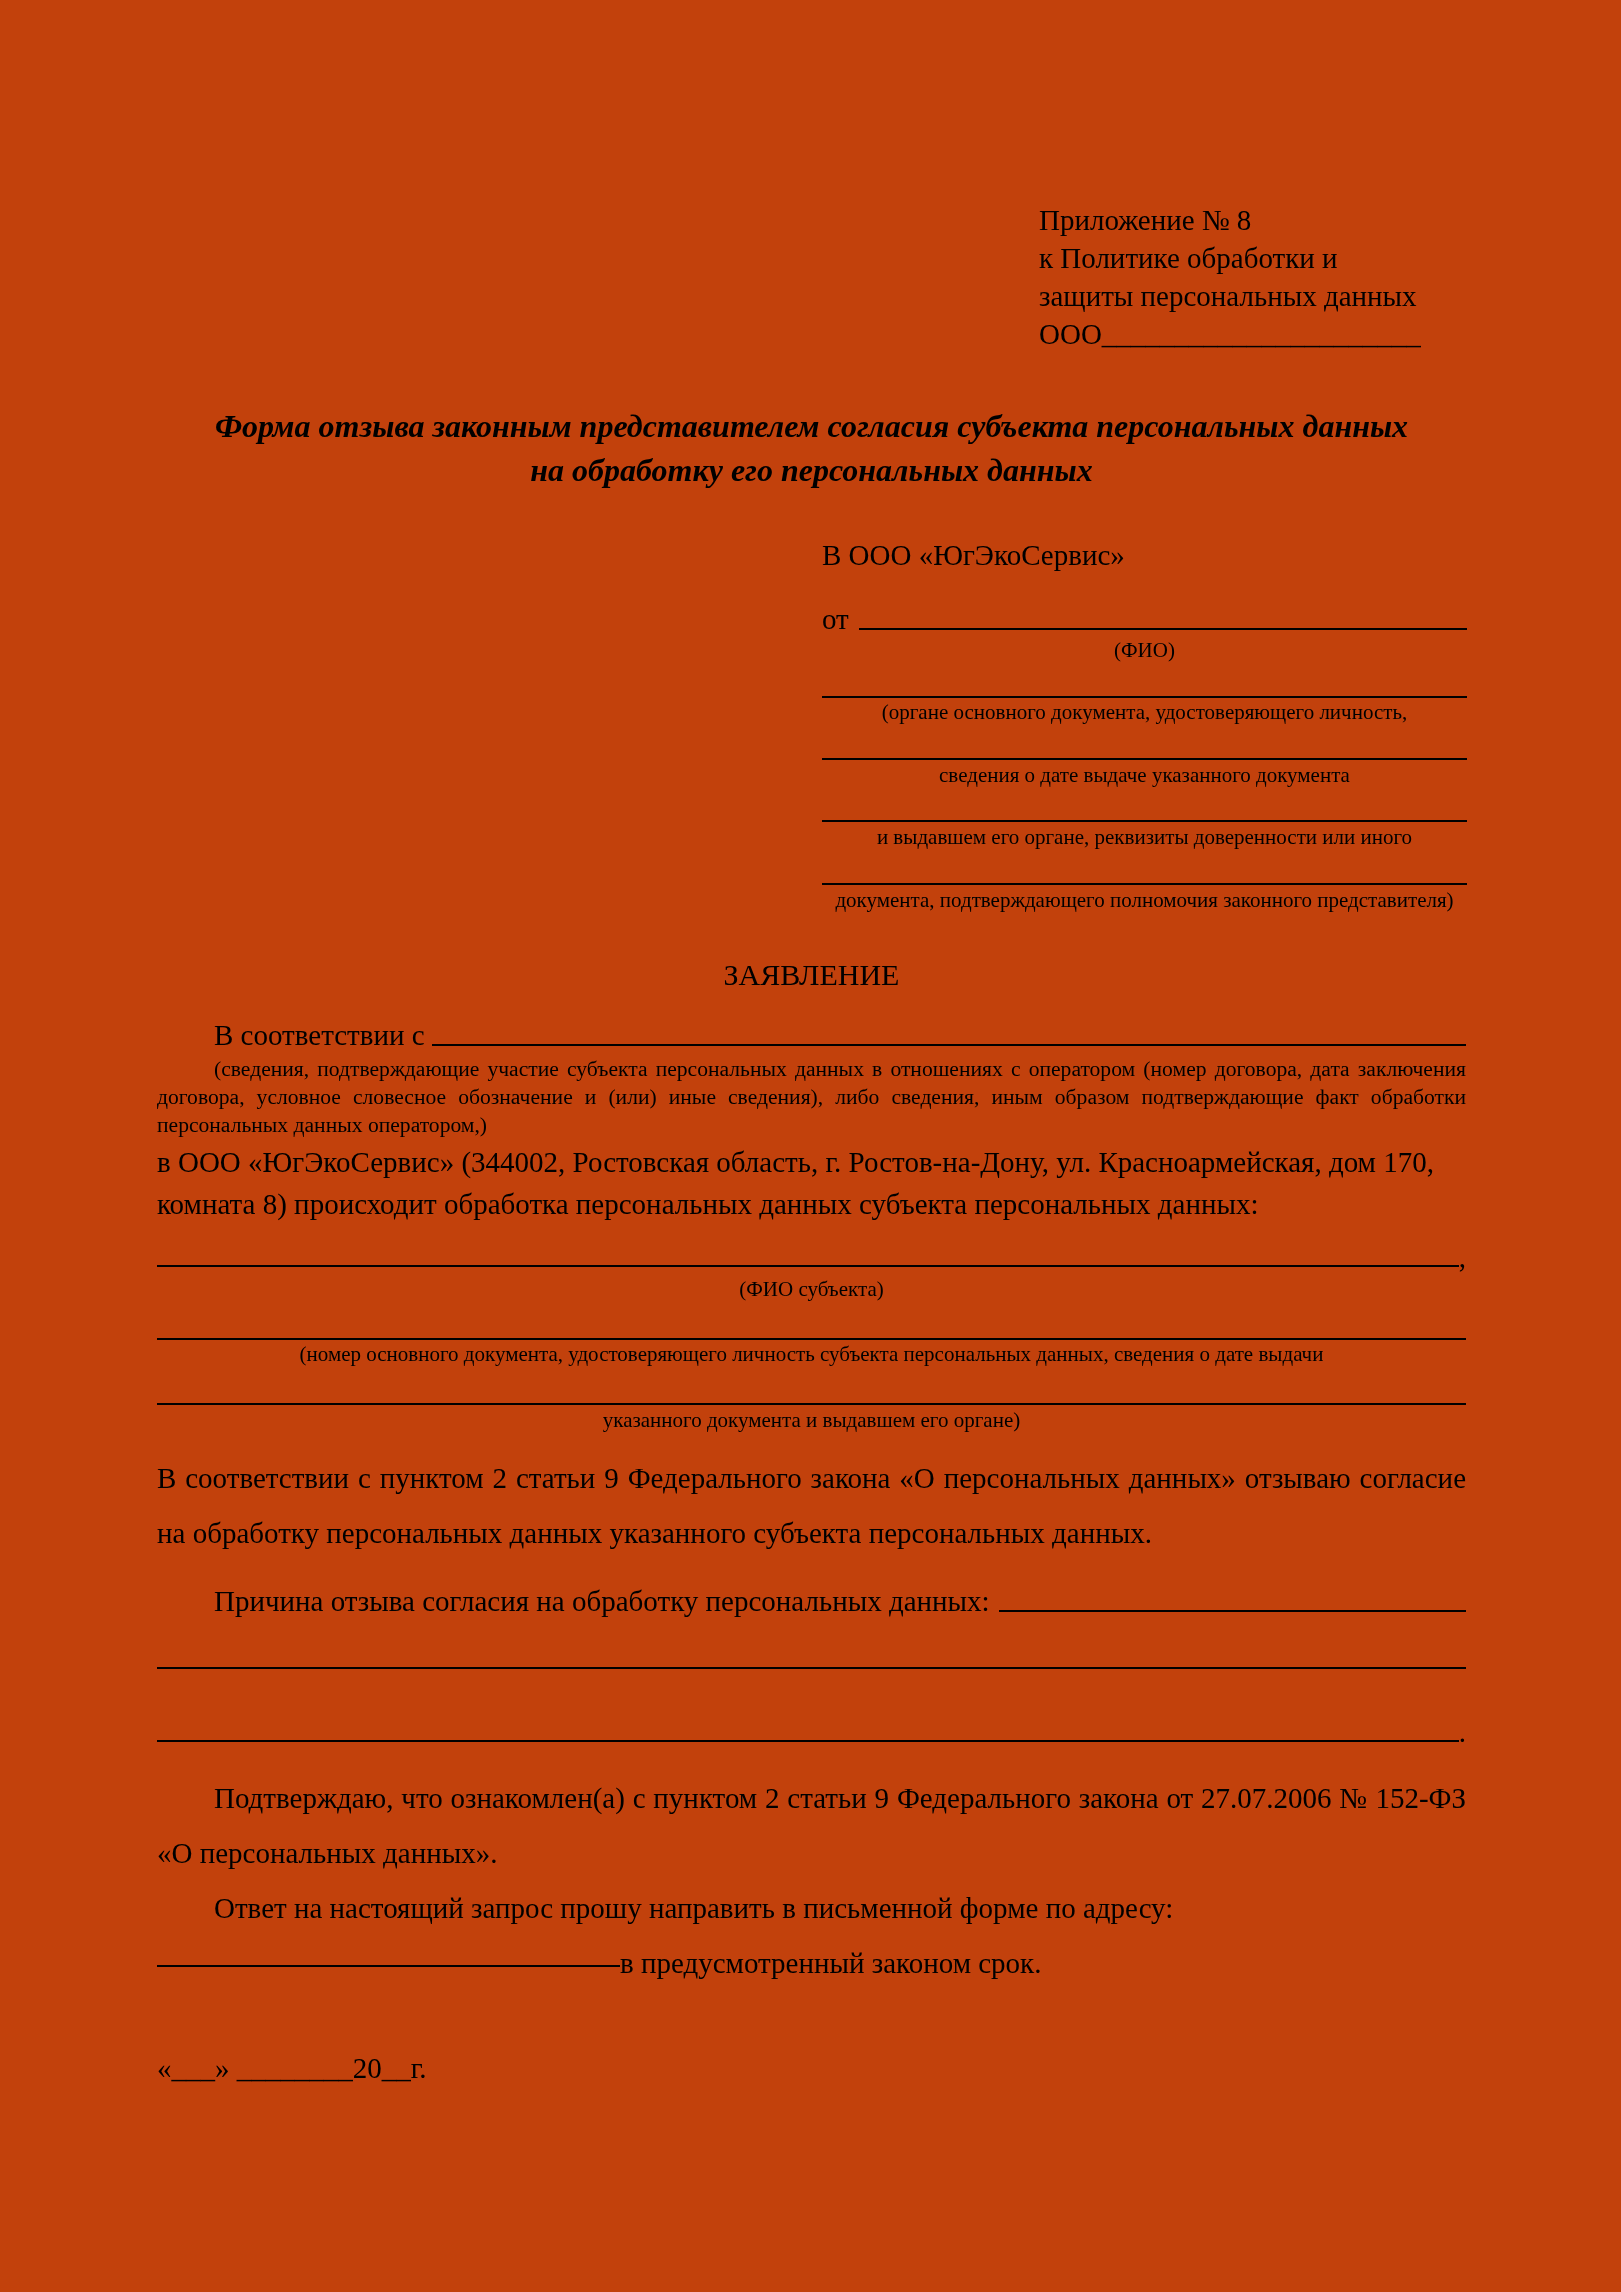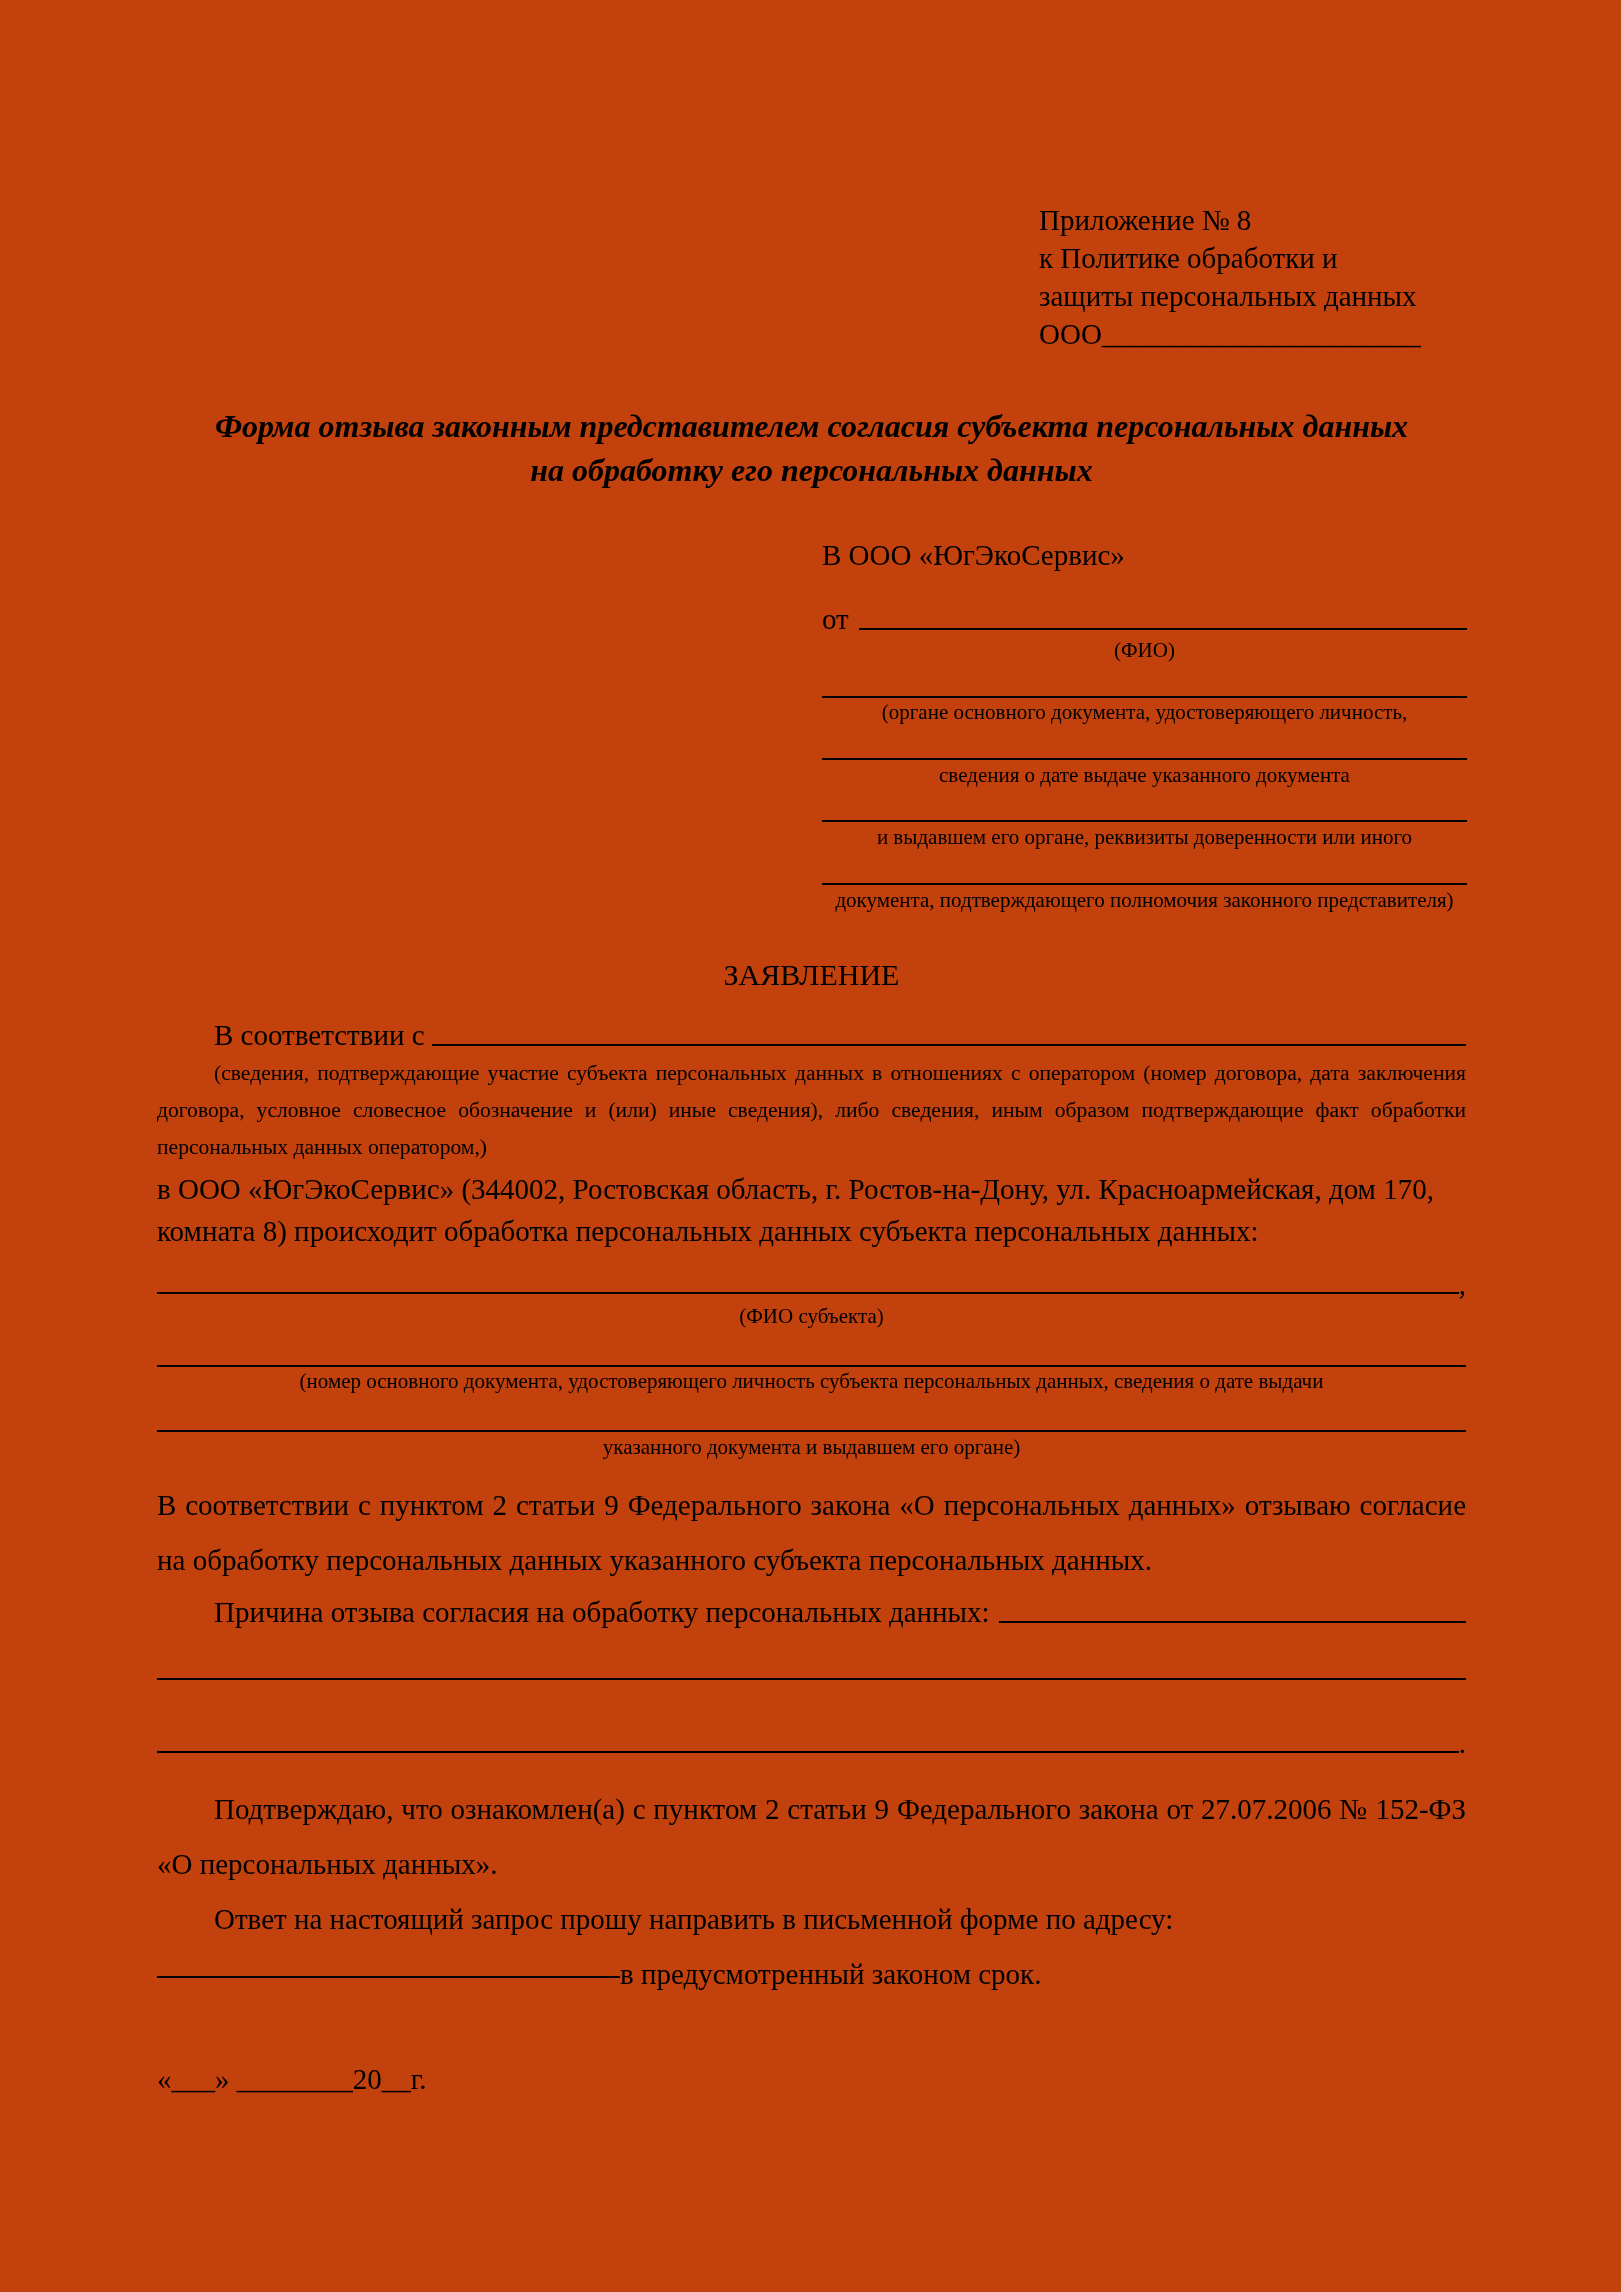--- a/index.html
+++ b/index.html
@@ -83,21 +83,21 @@
     font-size: 30px;
     font-weight: normal;
     line-height: 41px;
   }
   .accordance-row { margin-top: 23.5px; }
   .accordance-row .label { margin-right: 7.8px; white-space: nowrap; }
 
   .small-note {
     margin-top: 3.9px;
     font-size: 21.6px;
-    line-height: 37px;
+    line-height: 28px;
     text-align: justify;
     text-align-last: left;
     text-indent: 57px;
   }
   .operator-para {
     margin-top: 2px;
     line-height: 42px;
     text-align: left;
   }
 
@@ -108,21 +108,21 @@
   .rule-row { display: flex; align-items: baseline; }
   .rule-row .after-text { flex: 0 0 auto; }
 
   .withdraw-para {
     margin-top: 17.6px;
     line-height: 55px;
     text-align: justify;
     text-align-last: left;
   }
 
-  .reason-row { margin-top: 8px; }
+  .reason-row { margin-top: 24px; }
   .reason-row .label { margin-right: 9.8px; white-space: nowrap; }
 
   .reason-blank-1 { margin-top: 49px; }
   .reason-blank-2 { margin-top: 47px; display: flex; align-items: baseline; }
   .reason-blank-2 .rule { margin-bottom: 0; }
 
   .confirm-para {
     margin-top: 21.6px;
     line-height: 55px;
     text-align: justify;

